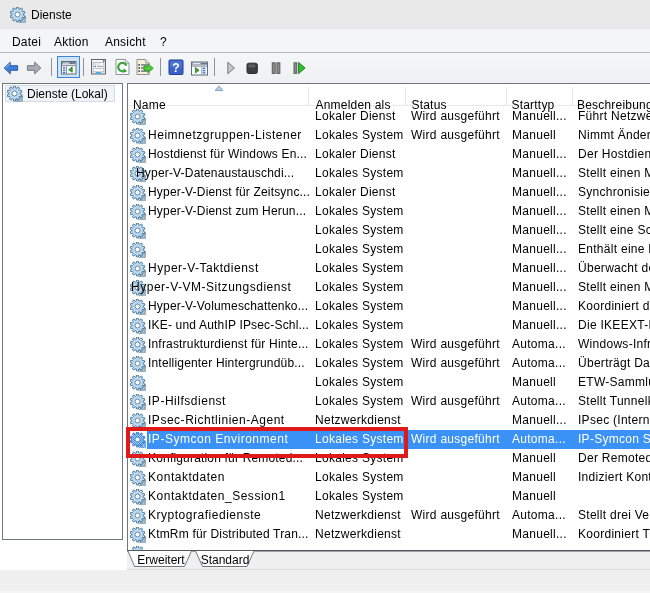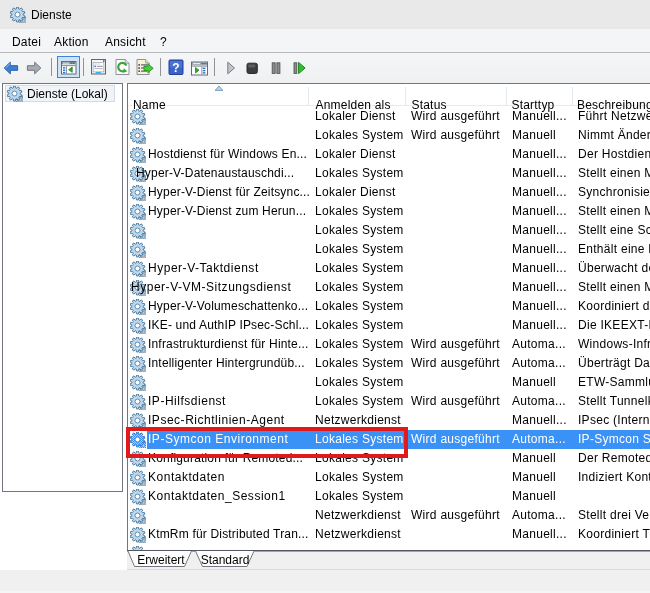--- a/index.html
+++ b/index.html
@@ -2,21 +2,21 @@
 <html><head><meta charset="utf-8">
 <style>
 * { margin:0; padding:0; box-sizing:border-box; }
 html,body { width:650px; height:593px; overflow:hidden; }
 #win { position:relative; width:650px; height:593px; font-family:"Liberation Sans", sans-serif;
   font-size:12px; color:#000; background:#fff; overflow:hidden; }
 #titlebar { position:absolute; left:0; top:0; width:650px; height:29px; background:#e9e9e9; }
 #menubar { position:absolute; left:0; top:29px; width:650px; height:23px; background:#f4f5f6; }
 #toolbar { position:absolute; left:0; top:52px; width:650px; height:31px; background:linear-gradient(#f5f6f7,#eef0f1); border-top:1px solid #b7b9bb; }
 .mi { position:absolute; top:6px; letter-spacing:0.2px; }
-#tree { position:absolute; left:2px; top:83px; width:121px; height:409px; background:#fff; border:1px solid #70757e; }
+#tree { position:absolute; left:2px; top:83px; width:121px; height:457px; background:#fff; border:1px solid #70757e; }
 #treesel { position:absolute; left:2px; top:1px; width:110px; height:17px; background:#f0f4f9; border:1px solid #d2dce7; }
 #list { position:absolute; left:126.5px; top:83px; width:523.5px; height:487px; background:#fff; border:1px solid #70757e; border-right:none; border-bottom:1px solid #d9d9d9; overflow:hidden; }
 #hdr { position:absolute; left:0; top:0; width:523px; height:22px; background:#fff; border-bottom:1px solid #e6ebf2; }
 .hsep { position:absolute; top:3px; width:1px; height:19px; background:#e2e8f0; }
 .hlab { position:absolute; top:14px; color:#000; letter-spacing:0.2px; }
 .row { position:absolute; left:0px; width:523px; height:19px; }
 .row .icon { position:absolute; left:3px; top:2px; width:16px; height:16px; }
 .row .c { position:absolute; top:2px; white-space:pre; letter-spacing:0.28px; }
 .row .cn { letter-spacing:0.52px; }
 .row .ct { letter-spacing:0.18px; }
@@ -178,20 +178,21 @@
 </div>
 <div class="row" style="top:126px">
 <div class="icon">
           <svg width="16" height="16" viewBox="0 0 16 16" style="position:absolute;left:0;top:0">
 <path d="M18.09 14.23 L17.70 15.76 L16.38 15.49 L15.91 16.11 L16.54 17.31 L15.18 18.11 L14.44 16.99 L13.67 17.10 L13.27 18.39 L11.74 18.00 L12.01 16.68 L11.39 16.21 L10.19 16.84 L9.39 15.48 L10.51 14.74 L10.40 13.97 L9.11 13.57 L9.50 12.04 L10.82 12.31 L11.29 11.69 L10.66 10.49 L12.02 9.69 L12.76 10.81 L13.53 10.70 L13.93 9.41 L15.46 9.80 L15.19 11.12 L15.81 11.59 L17.01 10.96 L17.81 12.32 L16.69 13.06 L16.80 13.83 Z" fill="#9db6c9" stroke="#5f7d92" stroke-width="0.9"></path>
 <path d="M14.28 4.29 L14.88 6.17 L13.17 6.92 L13.16 8.13 L14.87 8.89 L14.25 10.76 L12.43 10.36 L11.71 11.34 L12.65 12.96 L11.04 14.11 L9.81 12.71 L8.65 13.08 L8.46 14.94 L6.48 14.93 L6.30 13.07 L5.15 12.69 L3.90 14.08 L2.31 12.91 L3.26 11.31 L2.55 10.32 L0.72 10.71 L0.12 8.83 L1.83 8.08 L1.84 6.87 L0.13 6.11 L0.75 4.24 L2.57 4.64 L3.29 3.66 L2.35 2.04 L3.96 0.89 L5.19 2.29 L6.35 1.92 L6.54 0.06 L8.52 0.07 L8.70 1.93 L9.85 2.31 L11.10 0.92 L12.69 2.09 L11.74 3.69 L12.45 4.68 Z" fill="#bed8ef" stroke="#54809f" stroke-width="1"></path>
 <circle cx="7.5" cy="7.5" r="2.5" fill="#ffffff" stroke="#54809f" stroke-width="0.9"></circle>
 <circle cx="13.6" cy="13.9" r="0.9" fill="#ffffff" stroke="#5f7d92" stroke-width="0.5"></circle>
 </svg>
         </div>
+<span class="c cn" style="left:21px">Heimnetzgruppen-Listener</span>
         <span class="c" style="left:188px">Lokales System</span>
         <span class="c" style="left:284px">Wird ausgeführt</span>
         <span class="c" style="left:385px">Manuell</span>
         <span class="c" style="left:451px">Nimmt Änder...</span>
 </div>
 <div class="row" style="top:145px">
 <div class="icon">
           <svg width="16" height="16" viewBox="0 0 16 16" style="position:absolute;left:0;top:0">
 <path d="M18.09 14.23 L17.70 15.76 L16.38 15.49 L15.91 16.11 L16.54 17.31 L15.18 18.11 L14.44 16.99 L13.67 17.10 L13.27 18.39 L11.74 18.00 L12.01 16.68 L11.39 16.21 L10.19 16.84 L9.39 15.48 L10.51 14.74 L10.40 13.97 L9.11 13.57 L9.50 12.04 L10.82 12.31 L11.29 11.69 L10.66 10.49 L12.02 9.69 L12.76 10.81 L13.53 10.70 L13.93 9.41 L15.46 9.80 L15.19 11.12 L15.81 11.59 L17.01 10.96 L17.81 12.32 L16.69 13.06 L16.80 13.83 Z" fill="#9db6c9" stroke="#5f7d92" stroke-width="0.9"></path>
 <path d="M14.28 4.29 L14.88 6.17 L13.17 6.92 L13.16 8.13 L14.87 8.89 L14.25 10.76 L12.43 10.36 L11.71 11.34 L12.65 12.96 L11.04 14.11 L9.81 12.71 L8.65 13.08 L8.46 14.94 L6.48 14.93 L6.30 13.07 L5.15 12.69 L3.90 14.08 L2.31 12.91 L3.26 11.31 L2.55 10.32 L0.72 10.71 L0.12 8.83 L1.83 8.08 L1.84 6.87 L0.13 6.11 L0.75 4.24 L2.57 4.64 L3.29 3.66 L2.35 2.04 L3.96 0.89 L5.19 2.29 L6.35 1.92 L6.54 0.06 L8.52 0.07 L8.70 1.93 L9.85 2.31 L11.10 0.92 L12.69 2.09 L11.74 3.69 L12.45 4.68 Z" fill="#bed8ef" stroke="#54809f" stroke-width="1"></path>
@@ -466,20 +467,21 @@
 </div>
 <div class="row" style="top:506px">
 <div class="icon">
           <svg width="16" height="16" viewBox="0 0 16 16" style="position:absolute;left:0;top:0">
 <path d="M18.09 14.23 L17.70 15.76 L16.38 15.49 L15.91 16.11 L16.54 17.31 L15.18 18.11 L14.44 16.99 L13.67 17.10 L13.27 18.39 L11.74 18.00 L12.01 16.68 L11.39 16.21 L10.19 16.84 L9.39 15.48 L10.51 14.74 L10.40 13.97 L9.11 13.57 L9.50 12.04 L10.82 12.31 L11.29 11.69 L10.66 10.49 L12.02 9.69 L12.76 10.81 L13.53 10.70 L13.93 9.41 L15.46 9.80 L15.19 11.12 L15.81 11.59 L17.01 10.96 L17.81 12.32 L16.69 13.06 L16.80 13.83 Z" fill="#9db6c9" stroke="#5f7d92" stroke-width="0.9"></path>
 <path d="M14.28 4.29 L14.88 6.17 L13.17 6.92 L13.16 8.13 L14.87 8.89 L14.25 10.76 L12.43 10.36 L11.71 11.34 L12.65 12.96 L11.04 14.11 L9.81 12.71 L8.65 13.08 L8.46 14.94 L6.48 14.93 L6.30 13.07 L5.15 12.69 L3.90 14.08 L2.31 12.91 L3.26 11.31 L2.55 10.32 L0.72 10.71 L0.12 8.83 L1.83 8.08 L1.84 6.87 L0.13 6.11 L0.75 4.24 L2.57 4.64 L3.29 3.66 L2.35 2.04 L3.96 0.89 L5.19 2.29 L6.35 1.92 L6.54 0.06 L8.52 0.07 L8.70 1.93 L9.85 2.31 L11.10 0.92 L12.69 2.09 L11.74 3.69 L12.45 4.68 Z" fill="#bed8ef" stroke="#54809f" stroke-width="1"></path>
 <circle cx="7.5" cy="7.5" r="2.5" fill="#ffffff" stroke="#54809f" stroke-width="0.9"></circle>
 <circle cx="13.6" cy="13.9" r="0.9" fill="#ffffff" stroke="#5f7d92" stroke-width="0.5"></circle>
 </svg>
         </div>
+<span class="c cn" style="left:21px">Kryptografiedienste</span>
         <span class="c" style="left:188px">Netzwerkdienst</span>
         <span class="c" style="left:284px">Wird ausgeführt</span>
         <span class="c" style="left:385px">Automa...</span>
         <span class="c" style="left:451px">Stellt drei Ver...</span>
 </div>
 <div class="row" style="top:525px">
 <div class="icon">
           <svg width="16" height="16" viewBox="0 0 16 16" style="position:absolute;left:0;top:0">
 <path d="M18.09 14.23 L17.70 15.76 L16.38 15.49 L15.91 16.11 L16.54 17.31 L15.18 18.11 L14.44 16.99 L13.67 17.10 L13.27 18.39 L11.74 18.00 L12.01 16.68 L11.39 16.21 L10.19 16.84 L9.39 15.48 L10.51 14.74 L10.40 13.97 L9.11 13.57 L9.50 12.04 L10.82 12.31 L11.29 11.69 L10.66 10.49 L12.02 9.69 L12.76 10.81 L13.53 10.70 L13.93 9.41 L15.46 9.80 L15.19 11.12 L15.81 11.59 L17.01 10.96 L17.81 12.32 L16.69 13.06 L16.80 13.83 Z" fill="#9db6c9" stroke="#5f7d92" stroke-width="0.9"></path>
 <path d="M14.28 4.29 L14.88 6.17 L13.17 6.92 L13.16 8.13 L14.87 8.89 L14.25 10.76 L12.43 10.36 L11.71 11.34 L12.65 12.96 L11.04 14.11 L9.81 12.71 L8.65 13.08 L8.46 14.94 L6.48 14.93 L6.30 13.07 L5.15 12.69 L3.90 14.08 L2.31 12.91 L3.26 11.31 L2.55 10.32 L0.72 10.71 L0.12 8.83 L1.83 8.08 L1.84 6.87 L0.13 6.11 L0.75 4.24 L2.57 4.64 L3.29 3.66 L2.35 2.04 L3.96 0.89 L5.19 2.29 L6.35 1.92 L6.54 0.06 L8.52 0.07 L8.70 1.93 L9.85 2.31 L11.10 0.92 L12.69 2.09 L11.74 3.69 L12.45 4.68 Z" fill="#bed8ef" stroke="#54809f" stroke-width="1"></path>

